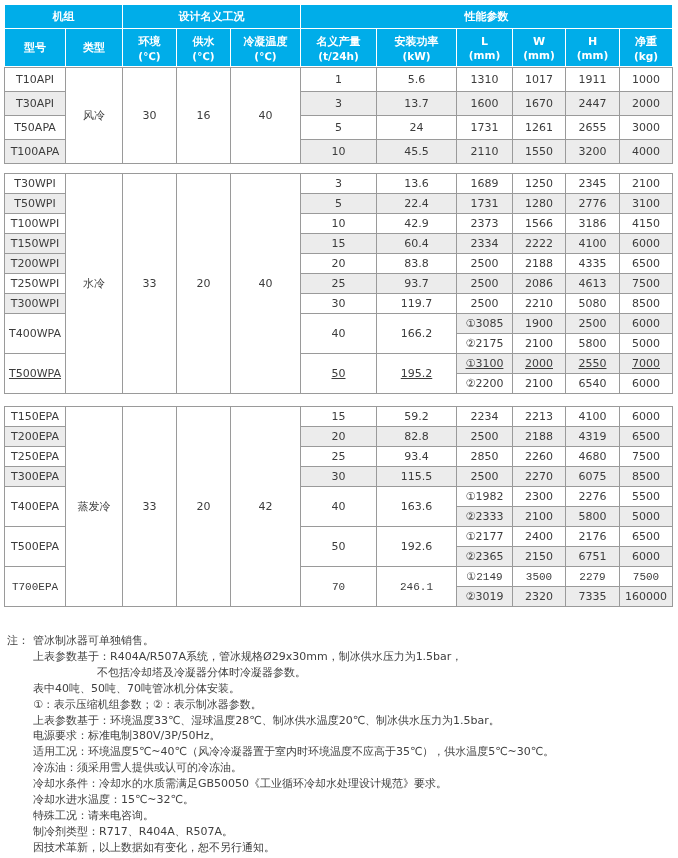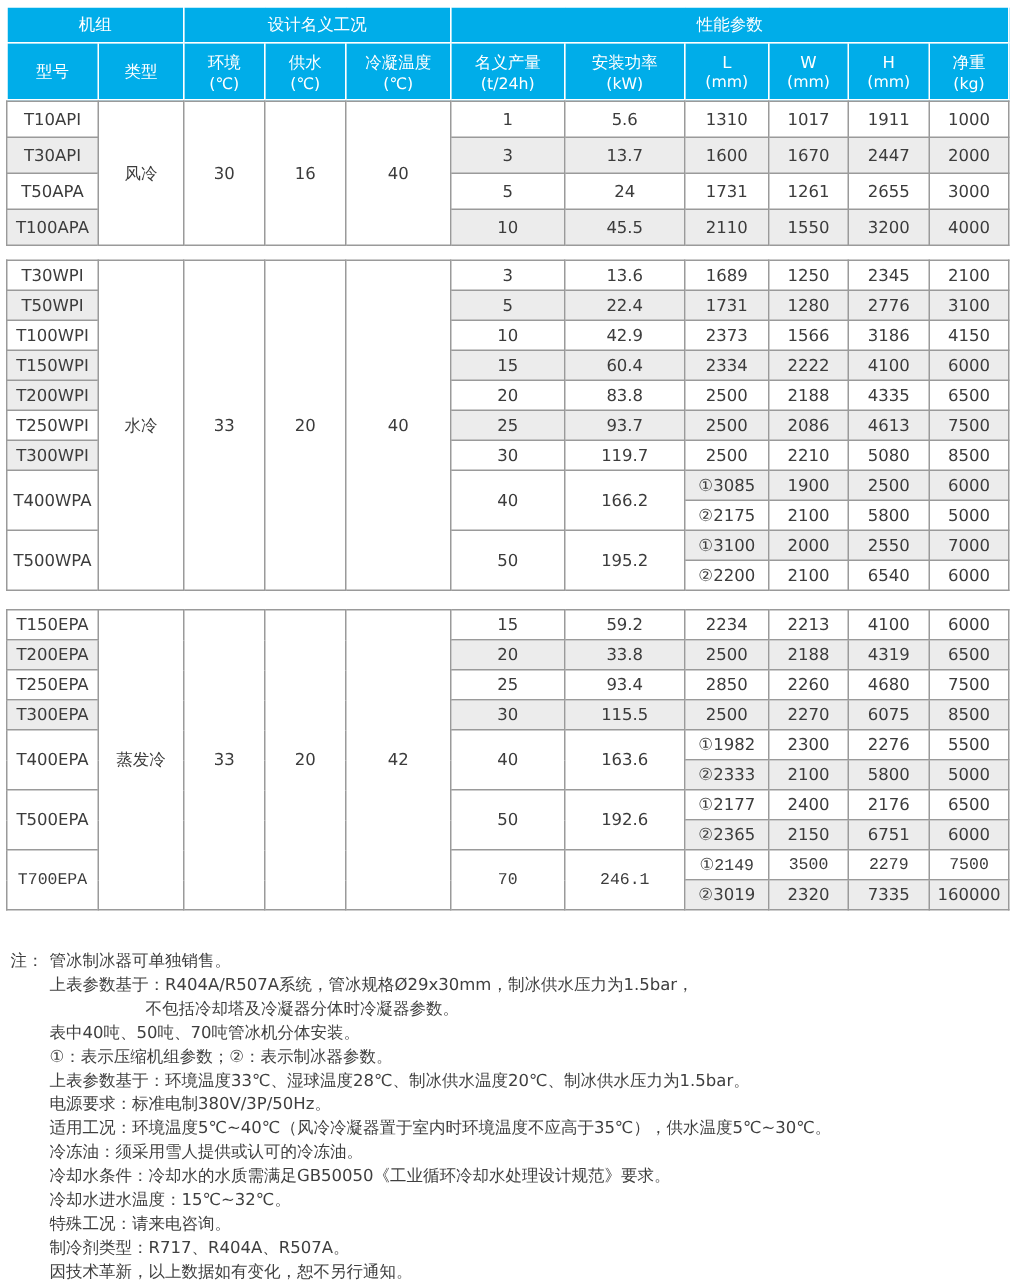--- a/index.html
+++ b/index.html
@@ -9,21 +9,21 @@
     font-family:"DejaVu Sans","Liberation Sans",sans-serif;
     color:#3c3c3c;
     overflow:hidden;
   }
   .page { padding:4px 0 0 4px; width:678px; }
 
   table { border-collapse:collapse; table-layout:fixed; width:668px; }
 
   
   table.hdr th {
-    background:#00ade9; color:#fff; font-weight:normal;
+    background:#00ade9; color:#fff; font-weight:bold;
     border:1px solid #ffffff; text-align:center; vertical-align:middle;
     font-size:11px; padding:0;
   }
   table.hdr tr.group-row th { height:24px; }
   table.hdr tr.label-row th { height:38px; }
   .h2 { font-size:10.5px; display:block; margin-top:1px; }
 
   
   table.sec td {
     border:1px solid #9a9a9a; background:#fff;
@@ -234,21 +234,21 @@
             <td class="shade">1900</td>
             <td class="shade">2500</td>
             <td class="shade">6000</td>
           </tr>
           <tr style="height: 20px;">
             <td>②2175</td>
             <td>2100</td>
             <td>5800</td>
             <td>5000</td>
           </tr>
-          <tr style="height: 20px;">
+          <tr style="height: 20px; text-decoration: underline;">
             <td rowspan="2">T500WPA</td>
             <td rowspan="2">50</td>
             <td rowspan="2">195.2</td>
             <td class="shade">①3100</td>
             <td class="shade">2000</td>
             <td class="shade">2550</td>
             <td class="shade">7000</td>
           </tr>
           <tr style="height: 20px;">
             <td>②2200</td>
@@ -282,21 +282,21 @@
             <td>15</td>
             <td>59.2</td>
             <td>2234</td>
             <td>2213</td>
             <td>4100</td>
             <td>6000</td>
           </tr>
           <tr style="height: 20px;">
             <td class="shade">T200EPA</td>
             <td class="shade">20</td>
-            <td class="shade">33.8</td>
+            <td class="shade">82.8</td>
             <td class="shade">2500</td>
             <td class="shade">2188</td>
             <td class="shade">4319</td>
             <td class="shade">6500</td>
           </tr>
           <tr style="height: 20px;">
             <td>T250EPA</td>
             <td>25</td>
             <td>93.4</td>
             <td>2850</td>

